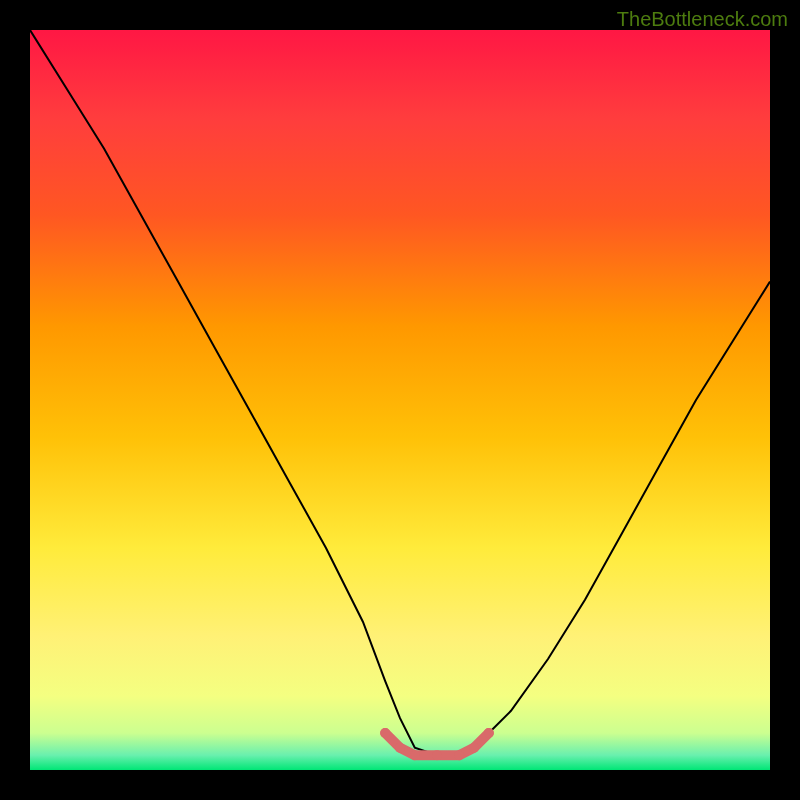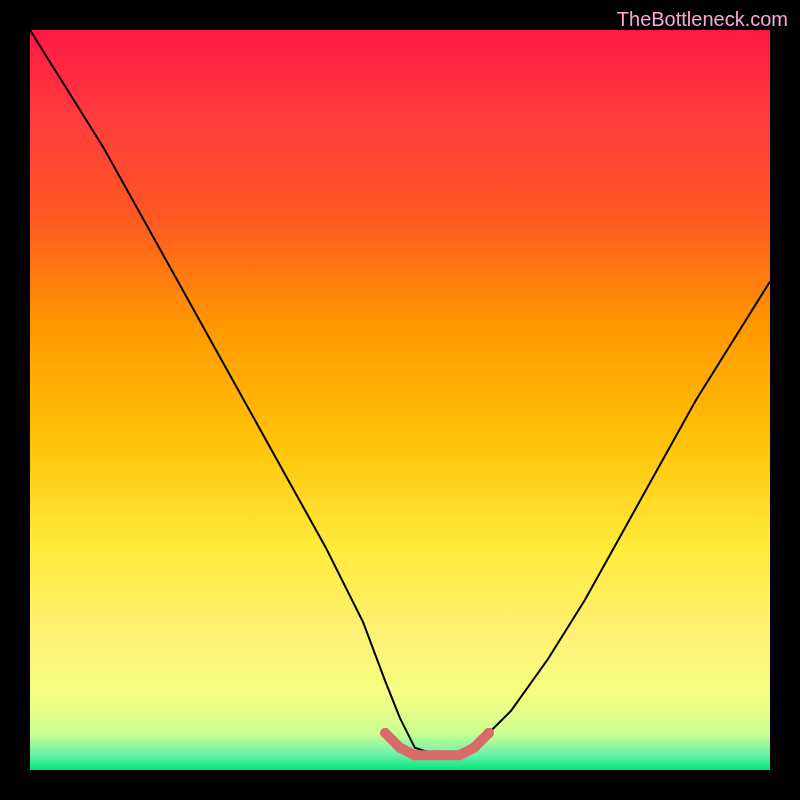--- a/index.html
+++ b/index.html
@@ -11,21 +11,21 @@
       width: 800px;
       height: 800px;
       background: #000;
       position: relative;
       overflow: hidden;
     }
     .watermark {
       position: absolute;
       top: 8px;
       right: 12px;
-      color: #f9a8d4;
+      color: #4d7c0f;
       font-family: Arial, sans-serif;
       font-size: 20px;
       z-index: 10;
     }
     .chart-area {
       position: absolute;
       top: 30px;
       left: 30px;
       width: 740px;
       height: 740px;

